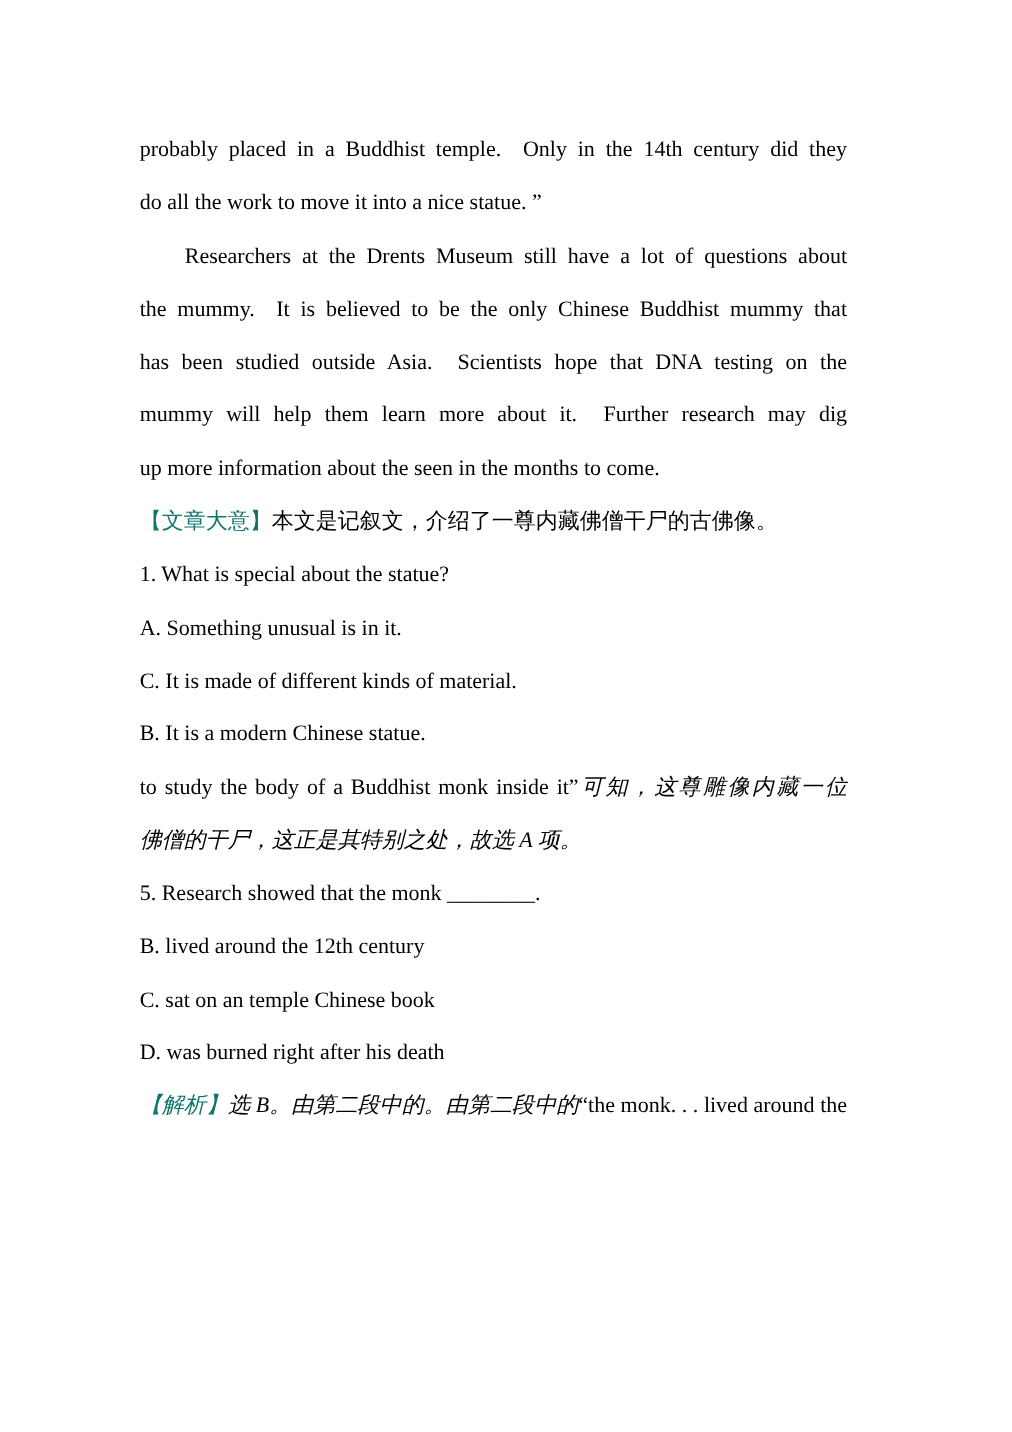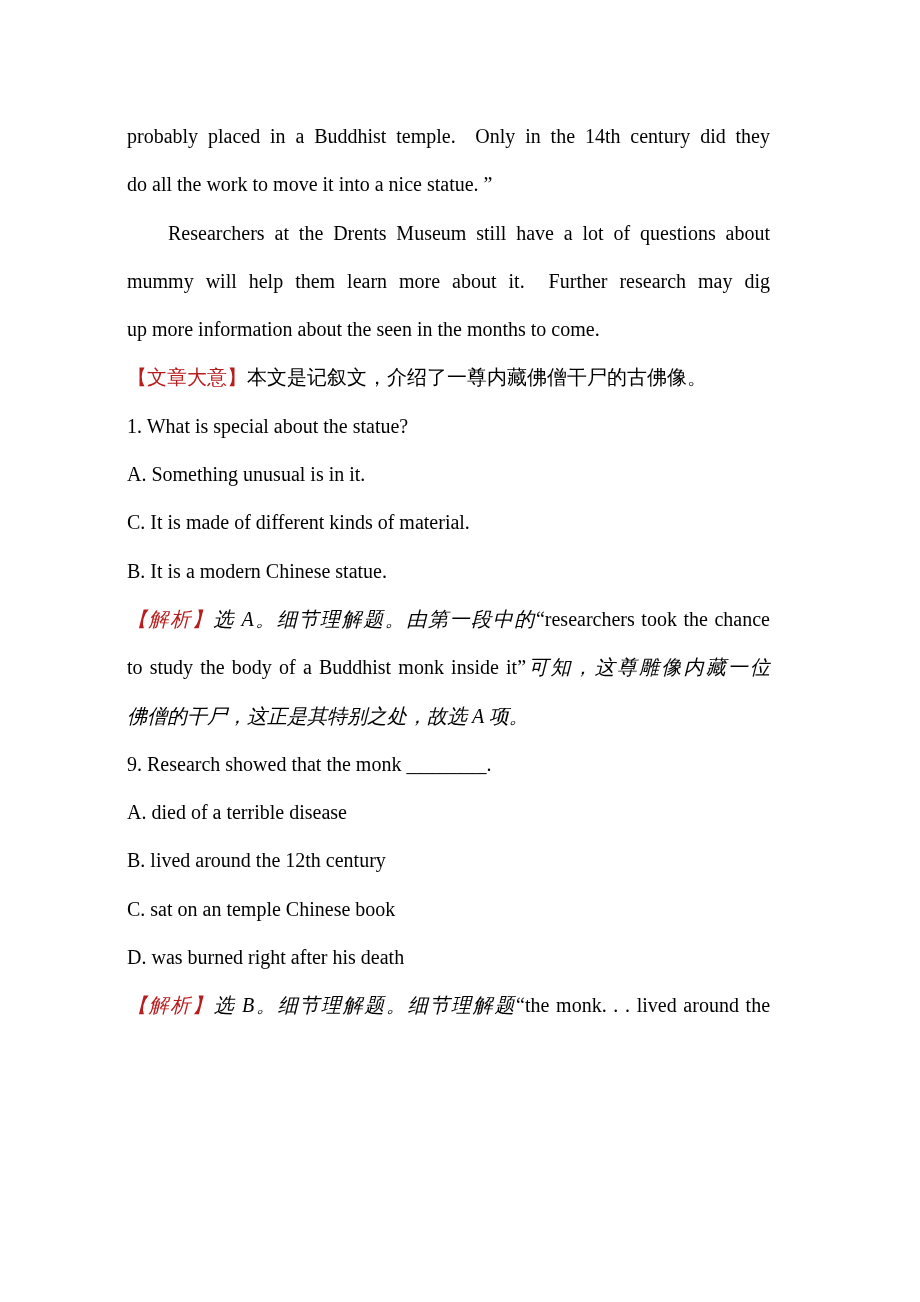--- a/index.html
+++ b/index.html
@@ -29,69 +29,69 @@
   }
   
   .j {
     text-align: justify;
     text-align-last: justify;
   }
   .indent {
     text-indent: 41px;
   }
   .red {
-    color: #b91c1c;
+    color: #0f766e;
   }
   
   .kai {
     font-style: italic;
   }
   .song {
     font-style: normal;
   }
 </style>
 </head>
 <body>
 
 <div class="doc">
 
   <div class="line j"><span>probably placed in a Buddhist temple.  Only in the 14th century did they</span></div>
 
   <div class="line"><span>do all the work to move it into a nice statue. ”</span></div>
 
   <div class="line j indent"><span>Researchers at the Drents Museum still have a lot of questions about</span></div>
 
+  <div class="line j"><span>the mummy.  It is believed to be the only Chinese Buddhist mummy that</span></div>
 
+  <div class="line j"><span>has been studied outside Asia.  Scientists hope that DNA testing on the</span></div>
 
   <div class="line j"><span>mummy will help them learn more about it.  Further research may dig</span></div>
 
   <div class="line"><span>up more information about the seen in the months to come.</span></div>
 
   <div class="line"><span class="red song">【文章大意】</span><span class="song">本文是记叙文，介绍了一尊内藏佛僧干尸的古佛像。</span></div>
 
   <div class="line"><span>1. What is special about the statue?</span></div>
 
   <div class="line"><span>A. Something unusual is in it.</span></div>
 
   <div class="line"><span>C. It is made of different kinds of material.</span></div>
 
   <div class="line"><span>B. It is a modern Chinese statue.</span></div>
 
 
-  <div class="line j"><span class="red kai">【解析】</span><span class="kai">选 A。细节理解题。由第一段中的</span><span>“researchers took the chance</span></div>
 
   <div class="line j"><span>to study the body of a Buddhist monk inside it”</span><span class="kai">可知，这尊雕像内藏一位</span></div>
 
   <div class="line"><span class="kai">佛僧的干尸，这正是其特别之处，故选 A 项。</span></div>
 
-  <div class="line"><span>9. Research showed that the monk ________.</span></div>
+  <div class="line"><span>5. Research showed that the monk ________.</span></div>
 
-  <div class="line"><span>A. died of a terrible disease</span></div>
 
   <div class="line"><span>B. lived around the 12th century</span></div>
 
   <div class="line"><span>C. sat on an temple Chinese book</span></div>
 
   <div class="line"><span>D. was burned right after his death</span></div>
 
-  <div class="line j"><span class="red kai">【解析】</span><span class="kai">选 B。细节理解题。细节理解题</span><span>“the monk. . . lived around the</span></div>
+  <div class="line j"><span class="red kai">【解析】</span><span class="kai">选 B。由第二段中的。由第二段中的</span><span>“the monk. . . lived around the</span></div>
 
 </div>
 
 </body></html>

